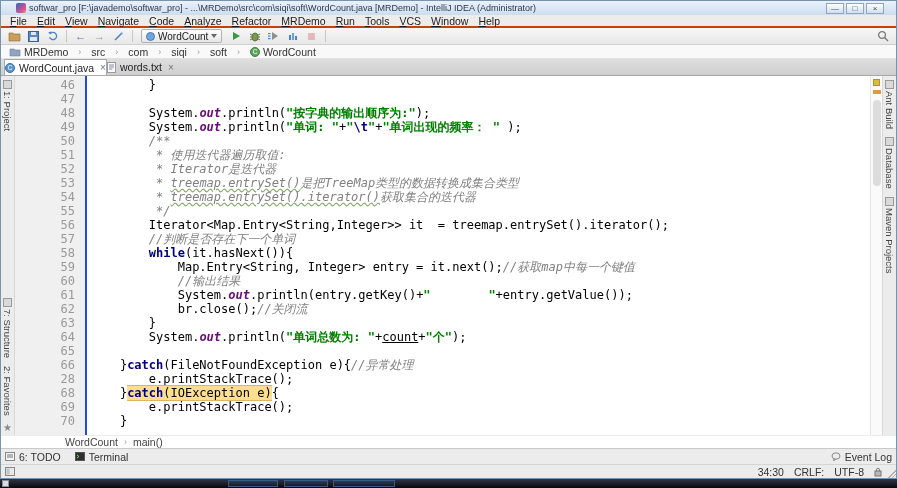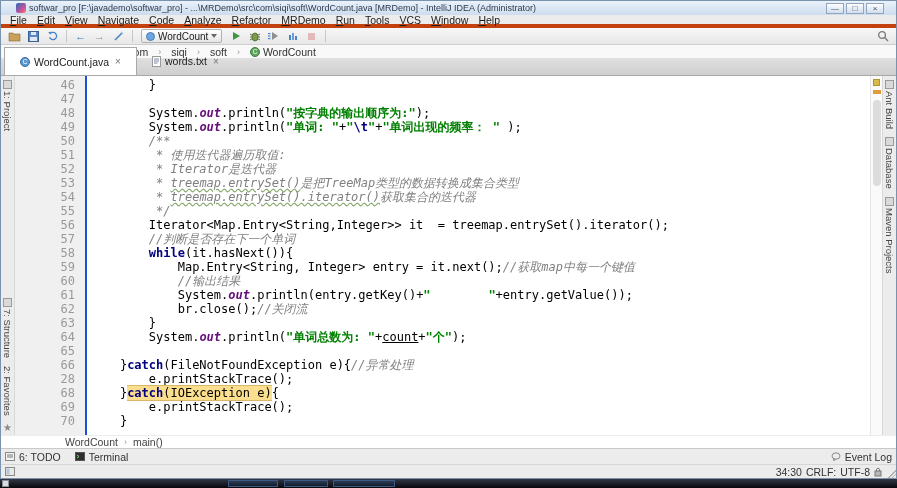--- a/index.html
+++ b/index.html
@@ -6,42 +6,42 @@
   html,body{width:897px;height:488px;overflow:hidden;font-family:"Liberation Sans",sans-serif;background:#000;}
   .app{height:479px;display:flex;flex-direction:column;border:1px solid #7a93ad;background:#ececec;}
 
   
   .titlebar{height:14px;flex:0 0 14px;background:linear-gradient(#eaf2fb,#cdddee);display:flex;align-items:center;padding:0 12px;font-size:9px;color:#2e3a4e;}
   .logo{width:10px;height:10px;border-radius:2px;background:linear-gradient(135deg,#2a6bb5,#d94f9a 70%,#f0a03a);margin:0 3px;}
   .title-text{flex:1;white-space:nowrap;overflow:hidden;}
   .win-btn{width:18px;height:11px;border:1px solid #93a4bd;background:linear-gradient(#fdfefe,#d2deee);font-size:8px;line-height:9px;text-align:center;color:#3a4a63;margin-left:2px;}
 
   
-  .menubar{height:13px;flex:0 0 13px;background:#ececec;border-bottom:4px solid #c2410c;display:flex;align-items:center;font-size:10.5px;color:#1c1c1c;padding-left:4px;}
+  .menubar{height:13px;flex:0 0 13px;background:#ececec;border-bottom:2px solid #c2410c;display:flex;align-items:center;font-size:10.5px;color:#1c1c1c;padding-left:4px;}
   .menu-item{display:inline-block;padding:0 5px;}
   .menu-item::first-letter{text-decoration:underline;}
 
   
   .toolbar{height:17px;flex:0 0 17px;background:linear-gradient(#f7f7f7,#e7e7e7);border-bottom:1px solid #cfcfcf;display:flex;align-items:center;padding:0 5px;gap:2px;}
   .tb-icon{width:17px;height:15px;display:flex;align-items:center;justify-content:center;font-size:11px;}
   .tb-sep{width:1px;height:12px;background:#c6c6c6;margin:0 3px;}
   .arrow-blue{color:#3b78c3;font-weight:bold;}
   .arrow-grey{color:#9a9a9a;font-weight:bold;}
   .run-combo{height:14px;border:1px solid #b2b2b2;border-radius:2px;background:linear-gradient(#ffffff,#e6e6e6);display:flex;align-items:center;font-size:10px;color:#222;padding:0 4px;gap:3px;margin:0 3px;}
   .caret-down{width:0;height:0;border-left:3px solid transparent;border-right:3px solid transparent;border-top:4px solid #666;}
   .tb-right{margin-left:auto;display:flex;align-items:center;}
 
   
   .navbar{height:14px;flex:0 0 14px;background:#f9f9f9;border-bottom:1px solid #e2e2e2;display:flex;align-items:center;font-size:10.5px;color:#333;padding-left:8px;gap:8px;}
   .crumb{display:flex;align-items:center;gap:3px;}
   .crumb-sep{color:#999;font-size:9px;padding:0 2px;}
 
   
   .tabbar{height:17px;flex:0 0 17px;background:linear-gradient(#dedede,#cfcfcf);border-bottom:1px solid #a9a9a9;display:flex;align-items:flex-end;padding-left:3px;}
-  .tab{height:28px;display:flex;align-items:center;font-size:10.5px;color:#222;padding:0 15px;gap:4px;}
+  .tab{height:16px;display:flex;align-items:center;font-size:10.5px;color:#222;padding:0 0;gap:4px;}
   .tab.active{background:#fff;border:1px solid #a9a9a9;border-bottom:none;}
   .tab-close{color:#777;font-size:10px;margin-left:2px;}
 
   
   .main{flex:1;min-height:0;display:flex;background:#fff;}
   .strip{width:14px;flex:0 0 14px;background:#ececec;display:flex;flex-direction:column;align-items:center;font-size:9.5px;color:#444;}
   .strip.left{border-right:1px solid #d8d8d8;}
   .strip.right{border-left:1px solid #d8d8d8;}
   .tw-btn{display:flex;flex-direction:column;align-items:center;gap:2px;padding:4px 0;}
   .vtext{writing-mode:vertical-rl;white-space:nowrap;}
@@ -71,21 +71,21 @@
   
   .crumbs-bottom{height:13px;flex:0 0 13px;background:#fff;border-top:1px solid #ececec;display:flex;align-items:center;font-size:10.5px;color:#444;padding-left:64px;gap:4px;}
 
   
   .twbar{height:16px;flex:0 0 16px;background:#ececec;border-top:1px solid #c9c9c9;display:flex;align-items:center;font-size:10.5px;color:#333;padding:0 0;gap:6px;}
   .tw-item{display:flex;align-items:center;gap:4px;padding:0 4px;}
   .tw-right{margin-left:auto;display:flex;align-items:center;gap:4px;}
 
   
   .statusbar{height:14px;flex:0 0 14px;background:#ececec;border-top:1px solid #d6d6d6;display:flex;align-items:center;font-size:10.5px;color:#333;padding:0 14px 0 4px;}
-  .sb-right{margin-left:auto;display:flex;align-items:center;gap:4px;}
+  .sb-right{margin-left:auto;display:flex;align-items:center;gap:10px;}
   .grip{width:8px;height:8px;background:
     linear-gradient(135deg,transparent 50%,#b0b0b0 50%,#b0b0b0 58%,transparent 58%,transparent 72%,#b0b0b0 72%,#b0b0b0 80%,transparent 80%);position:absolute;right:1px;bottom:10px;}
 
   
   .taskbar{height:9px;background:linear-gradient(#323645,#07080d);position:relative;}
   .tb-start{position:absolute;left:2px;top:1px;width:7px;height:7px;background:#d8dde2;border:1px solid #8a8f96;}
   .tb-seg{position:absolute;top:1px;height:7px;border:1px solid #3e5a80;background:linear-gradient(#2a3c55,#141d2b);}
 </style>
 </head>
 <body>

